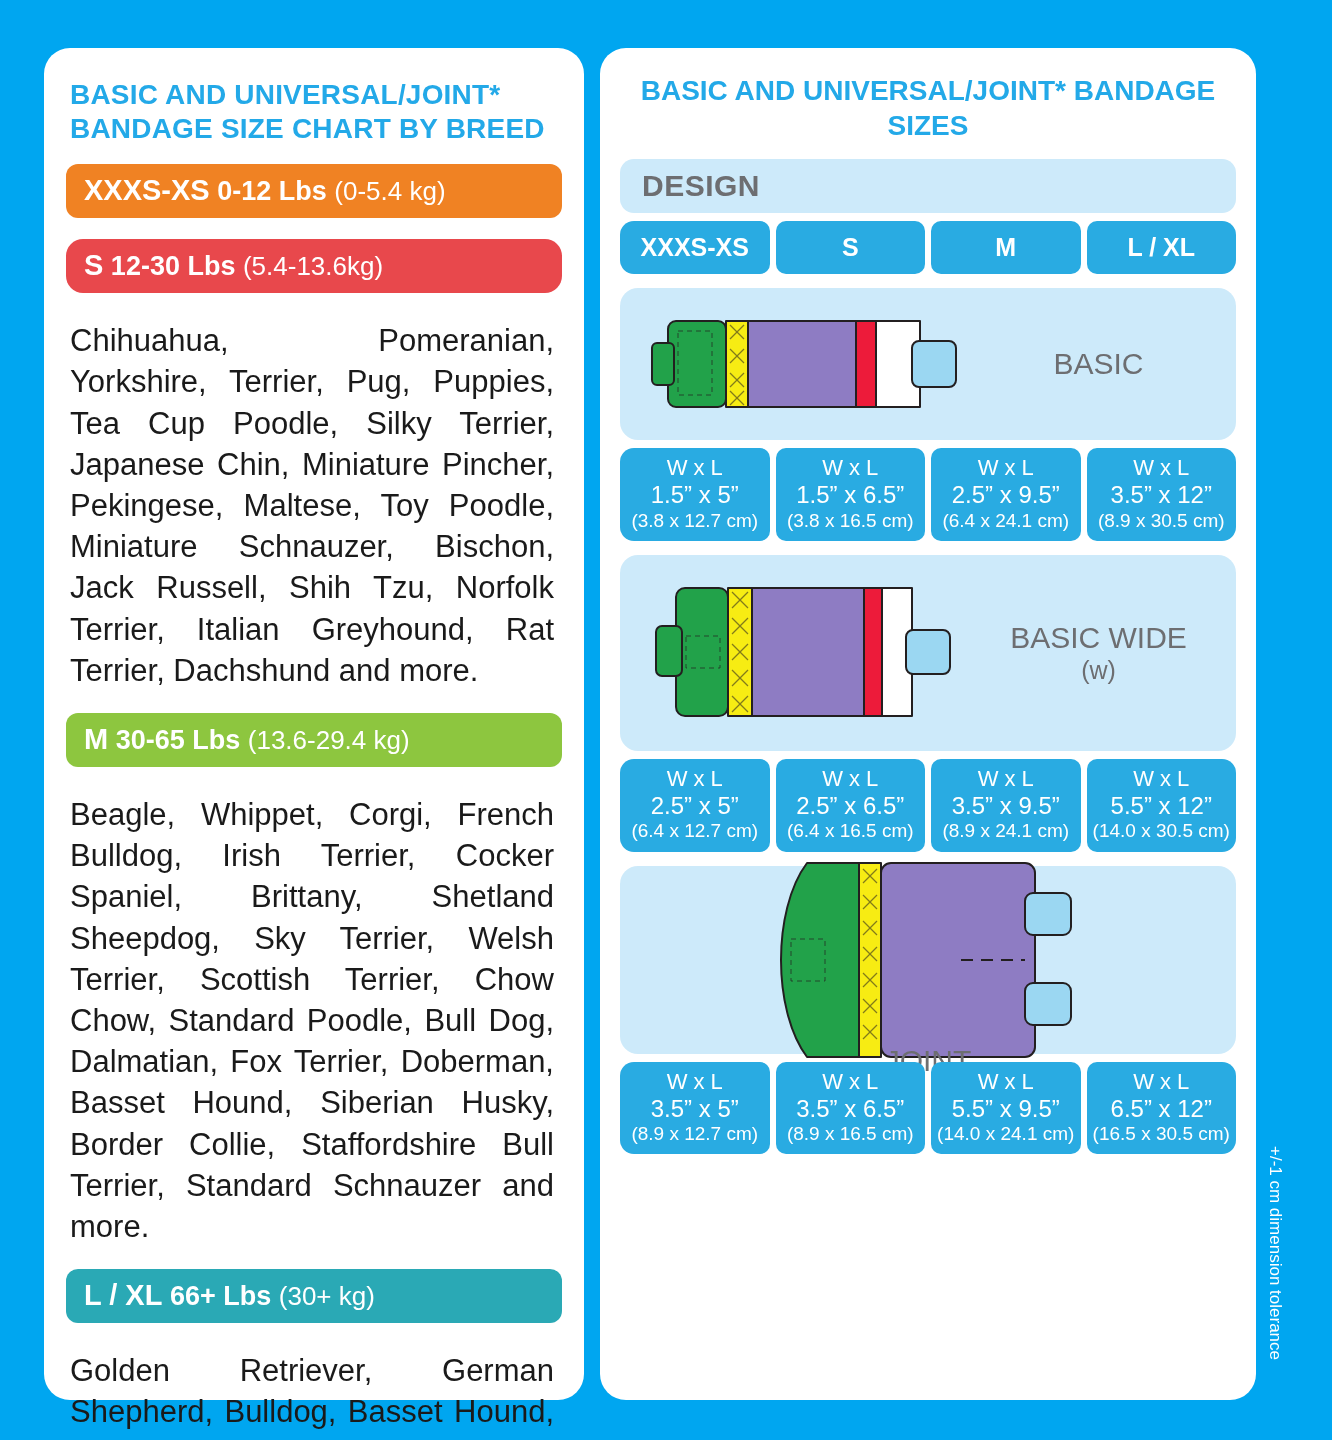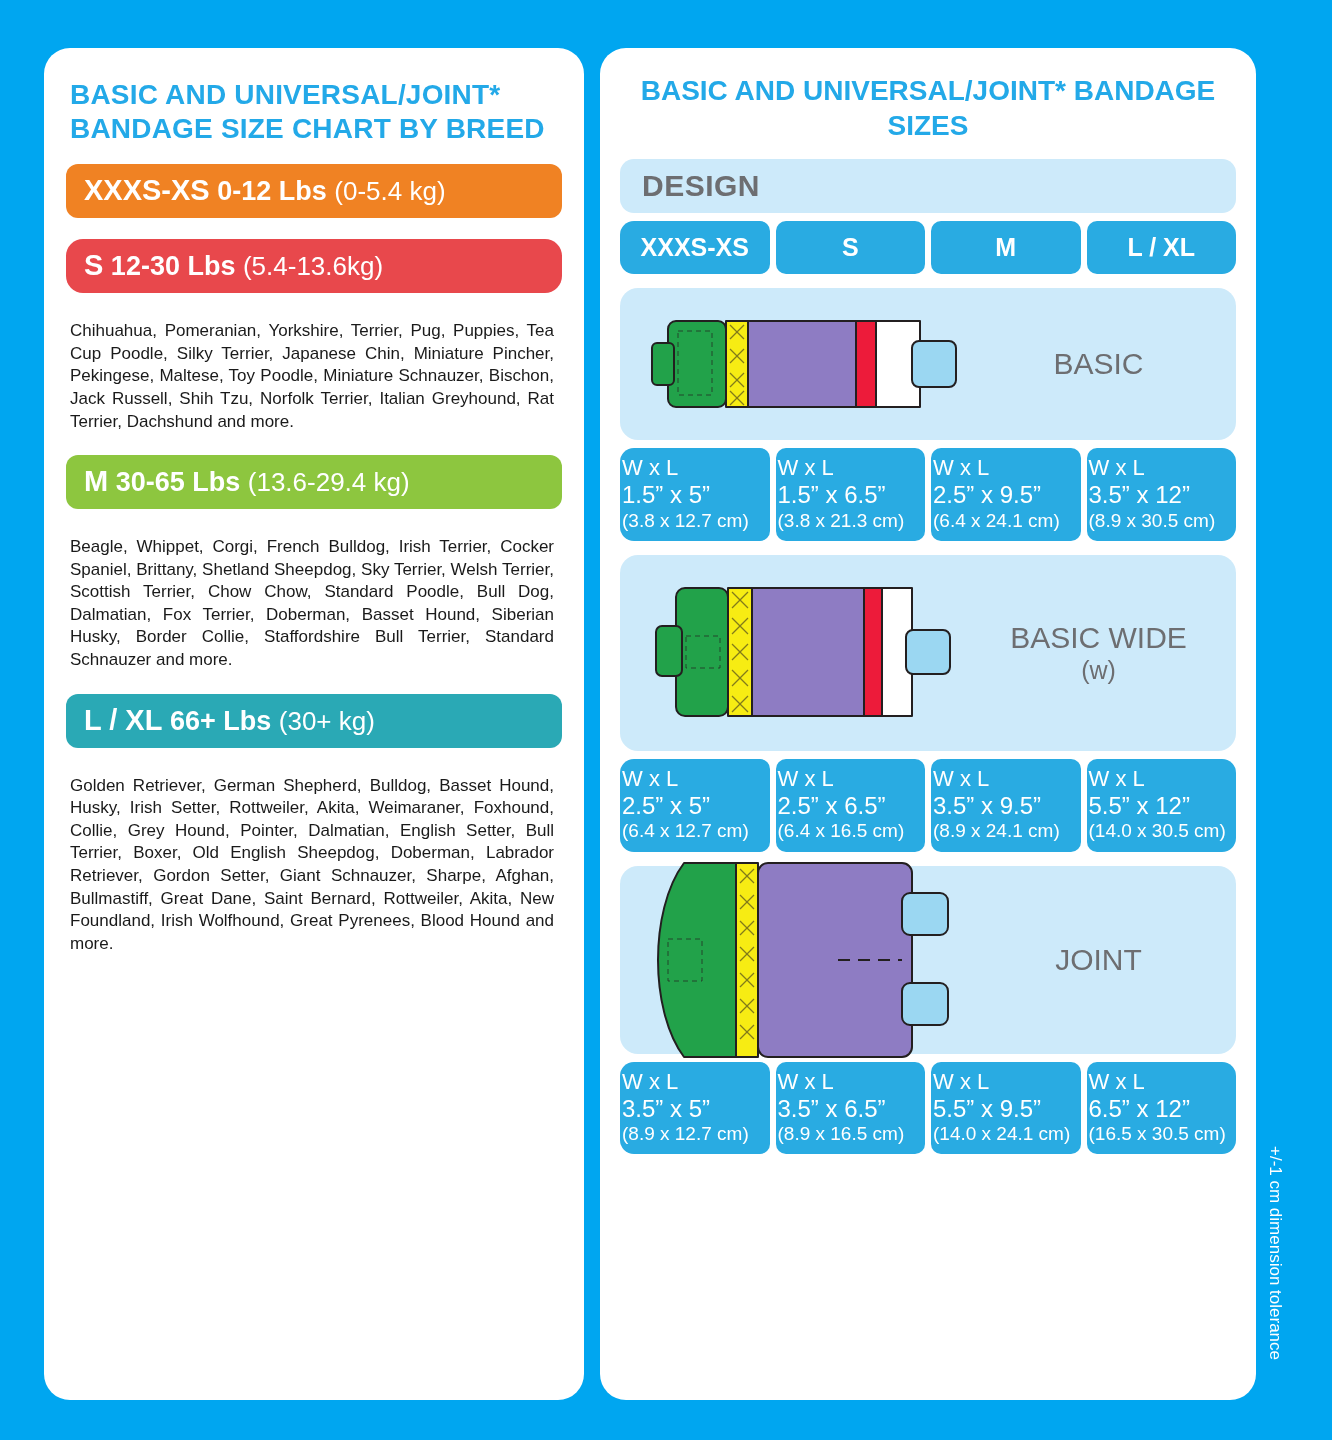--- a/index.html
+++ b/index.html
@@ -65,21 +65,21 @@
     font-weight: normal;
     font-size: 26px;
   }
   .band-xxxs { background: #f08223; }
   .band-s    { background: #e8484c; border-radius: 17px; }
   .band-m    { background: #8dc63f; }
   .band-lxl  { background: #2aa9b5; }
 
   .breed-text {
     color: #1a1a1a;
-    font-size: 17px;
+    font-size: 31px;
     line-height: 1.33;
     text-align: justify;
     margin: 6px 8px 22px 4px;
   }
   .breed-text.last { margin-bottom: 0; }
 
   
   .right-wrap {
     flex: 1;
     display: flex;
@@ -142,21 +142,21 @@
   .product-panel {
     background: #cdeafa;
     border-radius: 18px;
     display: flex;
     align-items: center;
     padding: 10px 14px;
     box-sizing: border-box;
   }
   .panel-basic { height: 152px; }
   .panel-wide  { height: 196px; }
-  .panel-joint { height: 188px; }
+  .panel-joint { height: 188px; flex-direction: column; }
 
   .art-cell {
     flex: 0 0 58%;
     display: flex;
     align-items: center;
     justify-content: center;
     height: 100%;
   }
   .label-cell {
     flex: 1;
@@ -173,20 +173,21 @@
   .dims-row {
     display: flex;
     gap: 6px;
     margin-top: 8px;
   }
   .dim-cell {
     flex: 1;
     background: #29abe2;
     color: #ffffff;
     border-radius: 10px;
+    text-align: center;
     padding: 7px 2px 9px 2px;
     line-height: 1.18;
   }
   .dim-cell.first { border-radius: 14px 10px 10px 14px; }
   .dim-cell.last  { border-radius: 10px 14px 14px 10px; }
   .dim-cell .wl   { font-size: 22px; display: block; }
   .dim-cell .inch { font-size: 24px; display: block; font-weight: normal; }
   .dim-cell .cm   { font-size: 19px; display: block; }
 
   .tolerance {
@@ -290,21 +291,21 @@
         </div>
         <div class="dims-row">
           <div class="dim-cell first">
             <span class="wl">W x L</span>
             <span class="inch">1.5” x 5”</span>
             <span class="cm">(3.8 x 12.7 cm)</span>
           </div>
           <div class="dim-cell">
             <span class="wl">W x L</span>
             <span class="inch">1.5” x 6.5”</span>
-            <span class="cm">(3.8 x 21.3 cm)</span>
+            <span class="cm">(3.8 x 16.5 cm)</span>
           </div>
           <div class="dim-cell">
             <span class="wl">W x L</span>
             <span class="inch">2.5” x 9.5”</span>
             <span class="cm">(6.4 x 24.1 cm)</span>
           </div>
           <div class="dim-cell last">
             <span class="wl">W x L</span>
             <span class="inch">3.5” x 12”</span>
             <span class="cm">(8.9 x 30.5 cm)</span>

